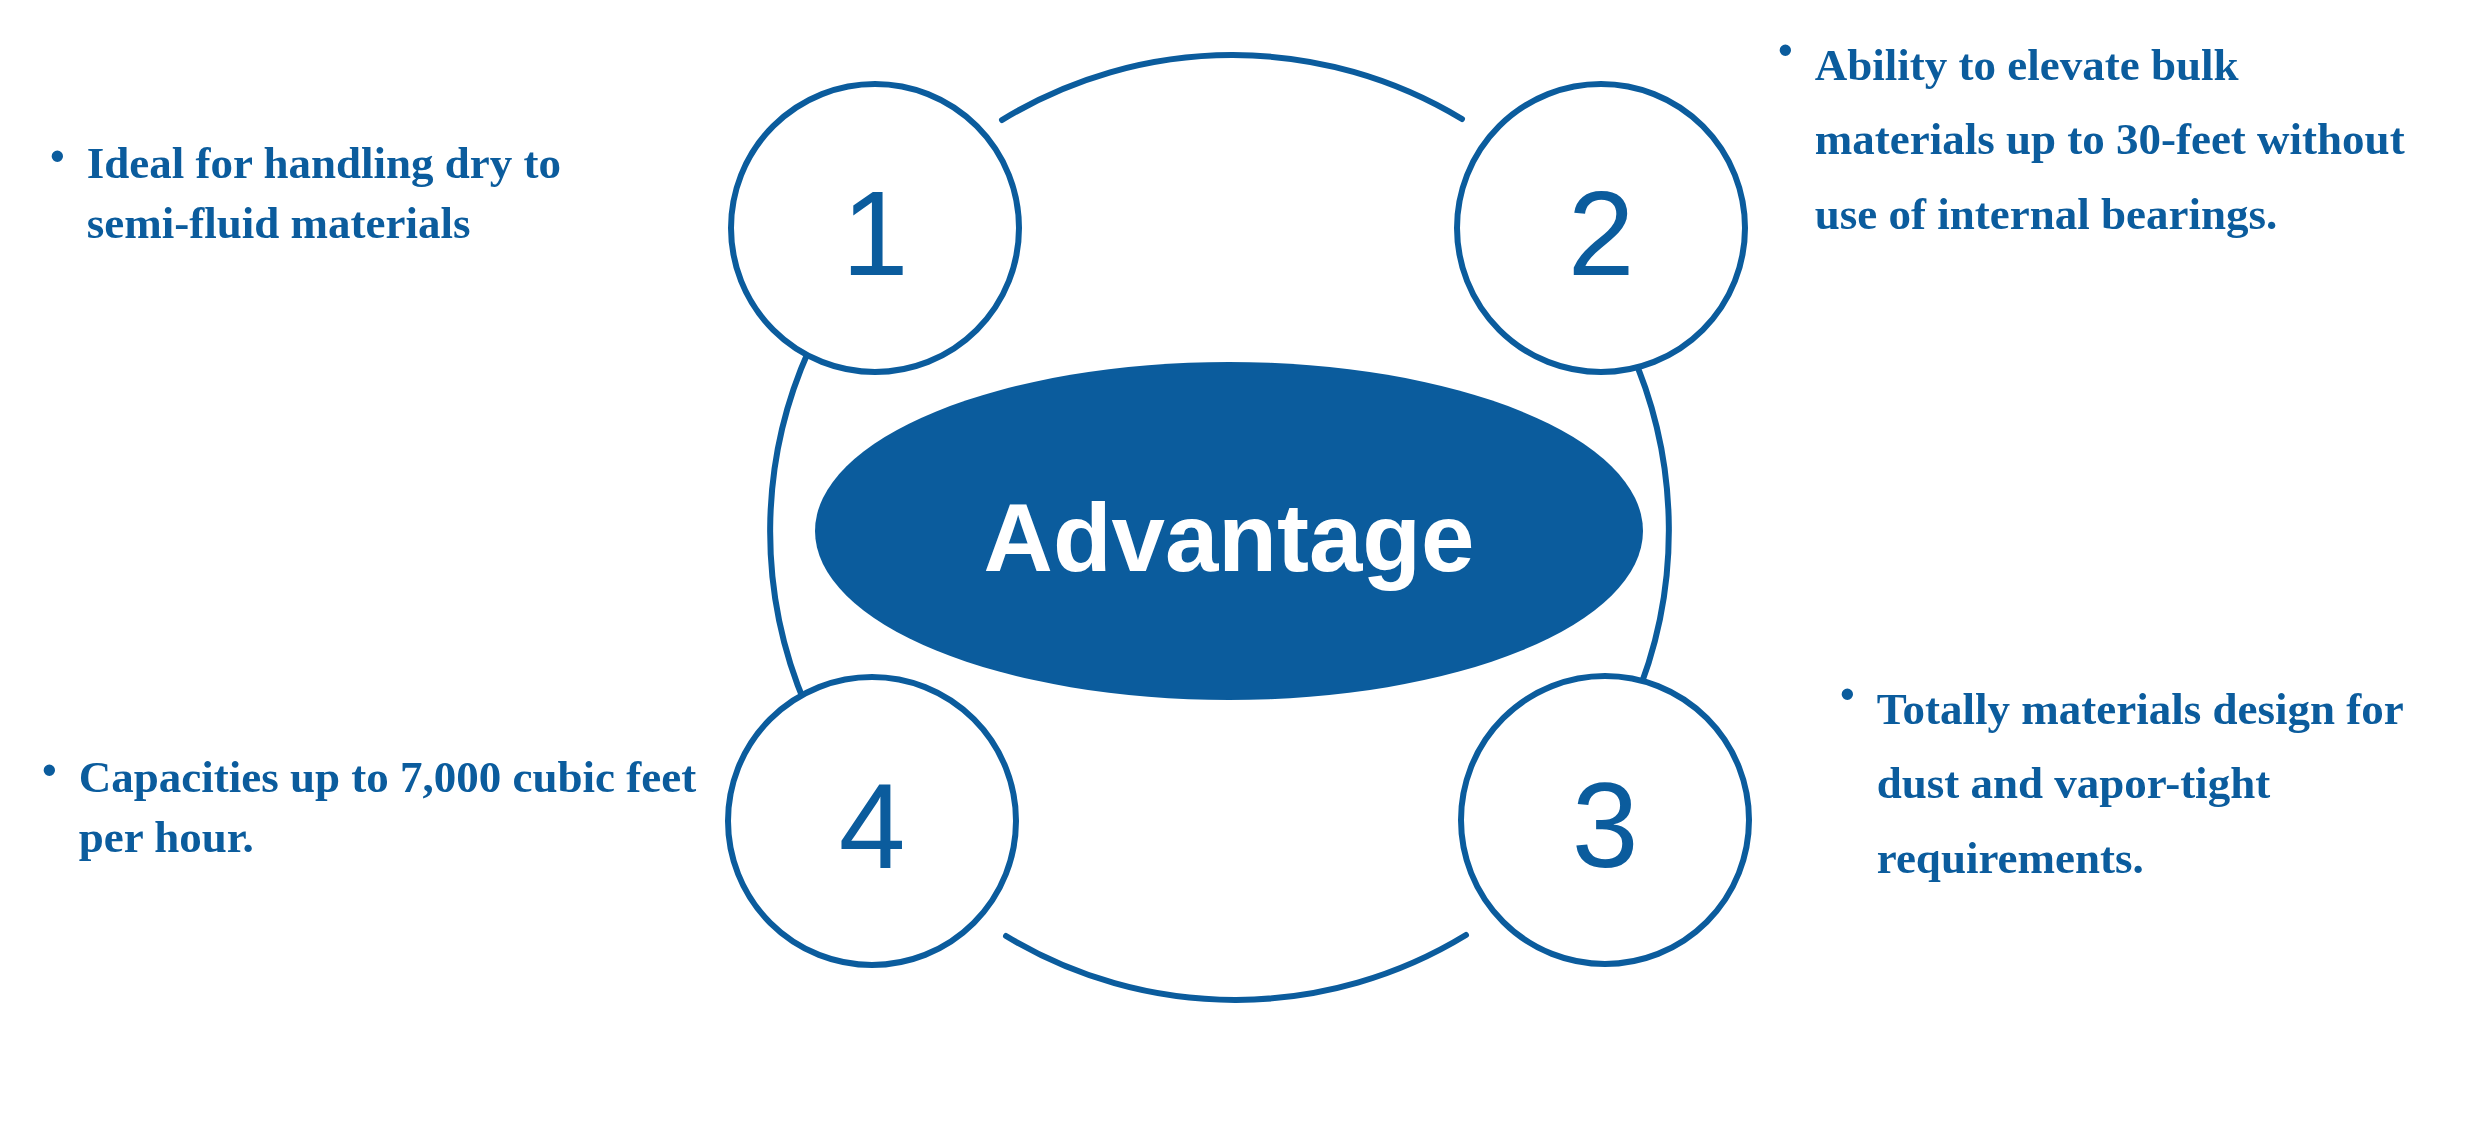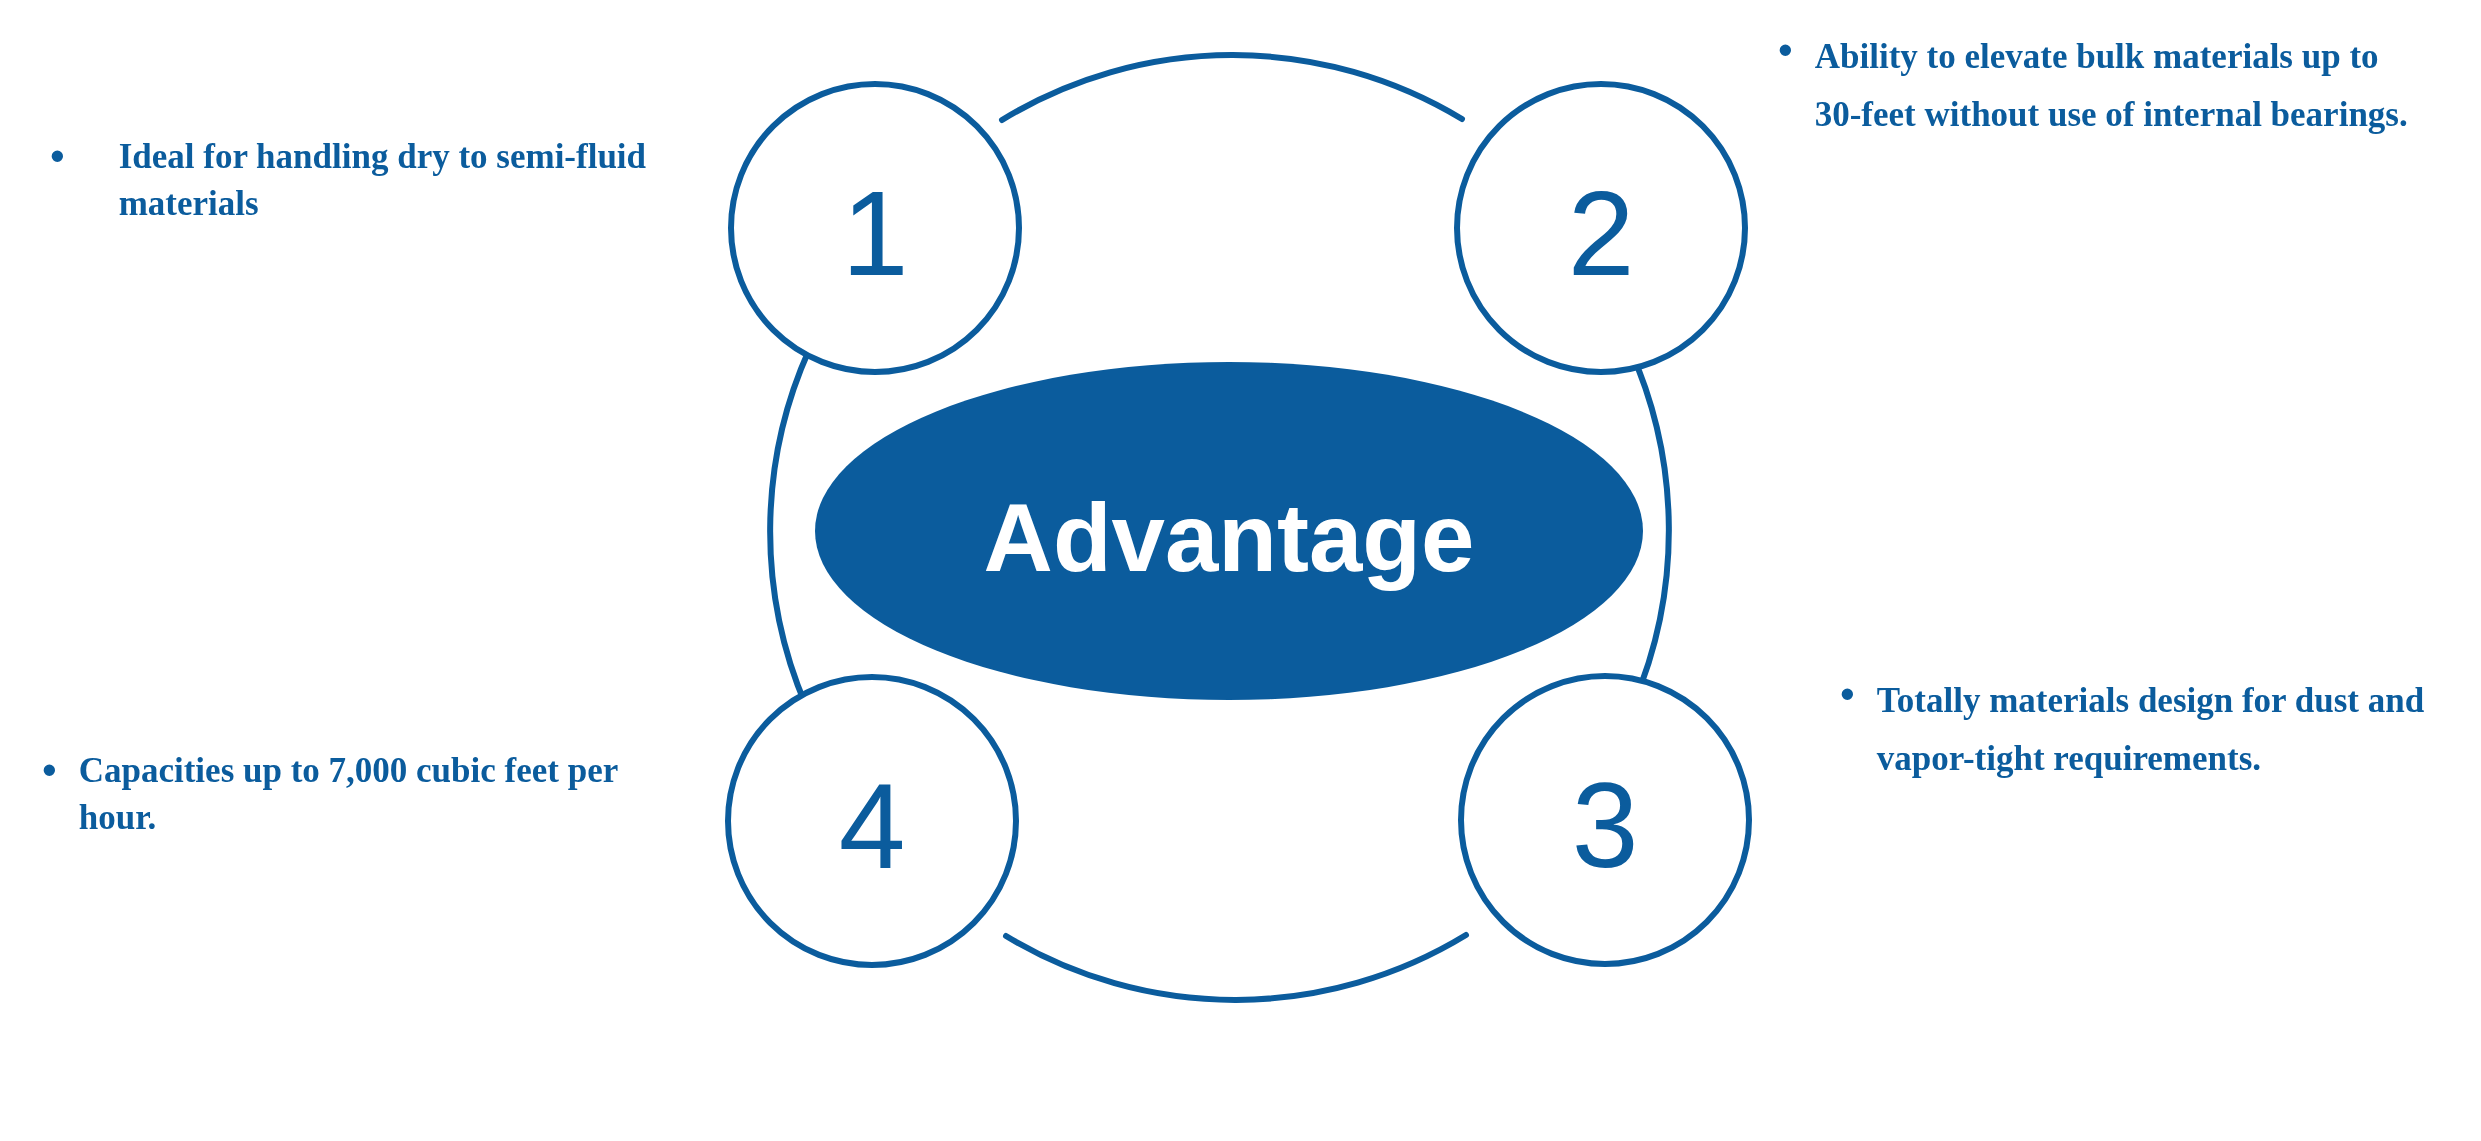--- a/index.html
+++ b/index.html
@@ -55,29 +55,29 @@
   .callout .bullet {
     flex: 0 0 auto;
     font-size: 42px;
     line-height: 1.05;
     margin-right: 22px;
     color: #0B5C9D;
     user-select: none;
   }
   .callout .ctext {
     flex: 1 1 auto;
-    font-size: 35px;
+    font-size: 45px;
   }
   
   #callout-1 {
     left: 50px;
     top: 134px;
     width: 620px;
   }
-  #callout-1 .ctext { line-height: 1.33; margin-left: 32px; }
+  #callout-1 .ctext { line-height: 1.33; }
   
   #callout-2 {
     left: 1778px;
     top: 28px;
     width: 640px;
   }
   #callout-2 .ctext { line-height: 1.65; }
   
   #callout-3 {
     left: 1840px;

